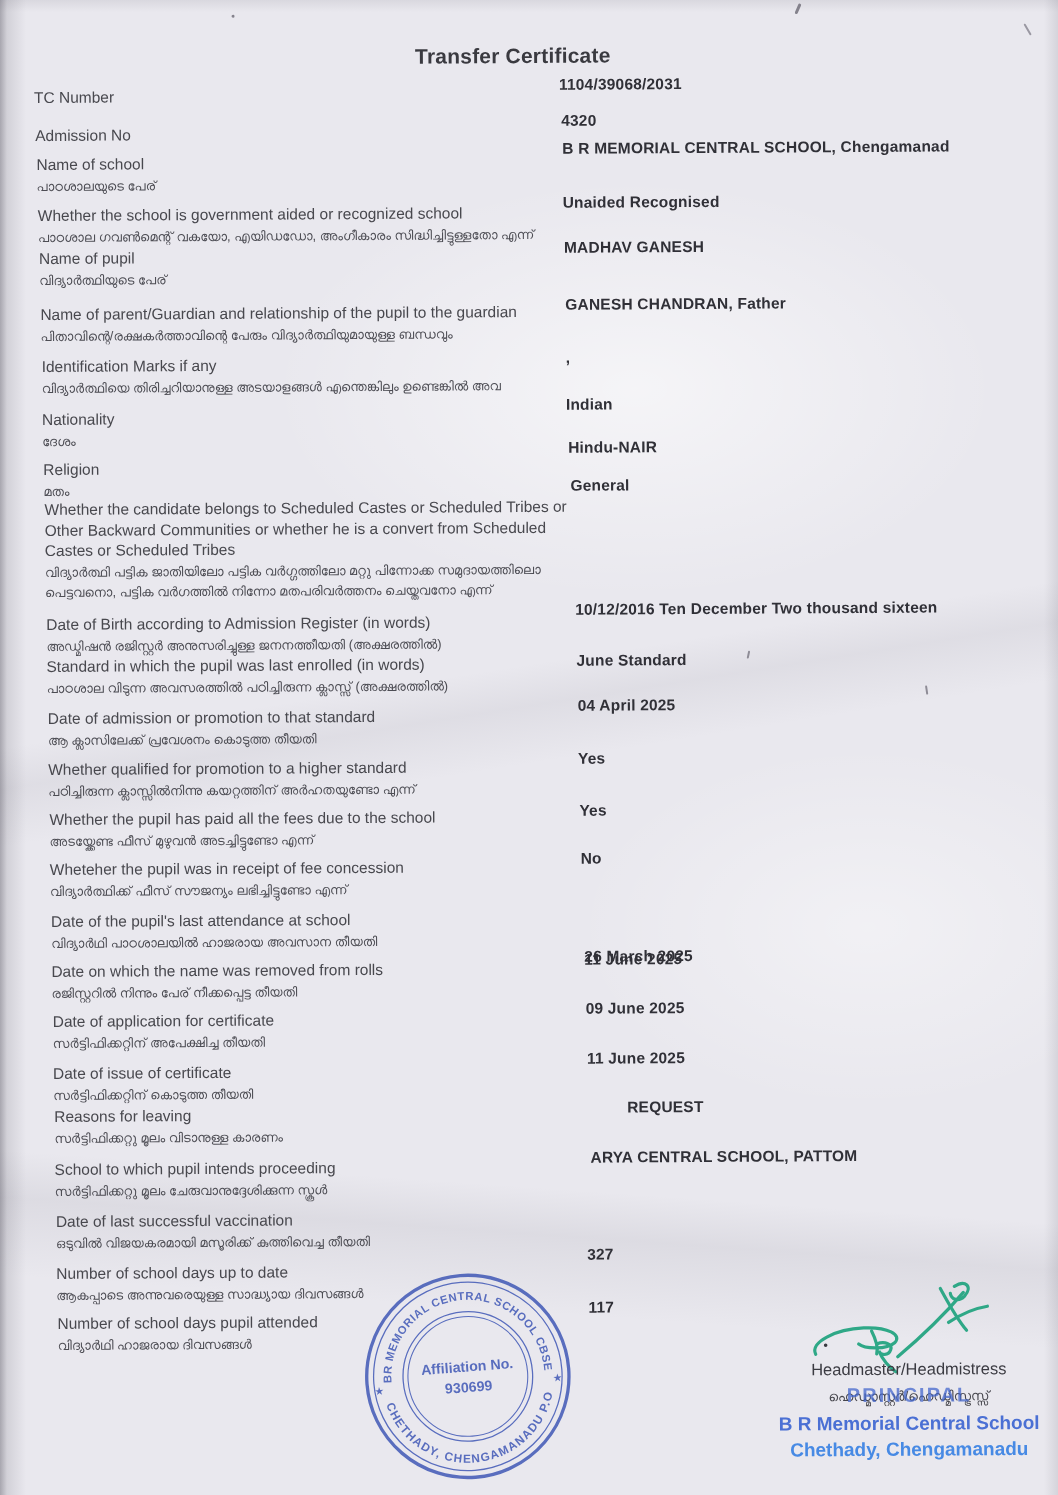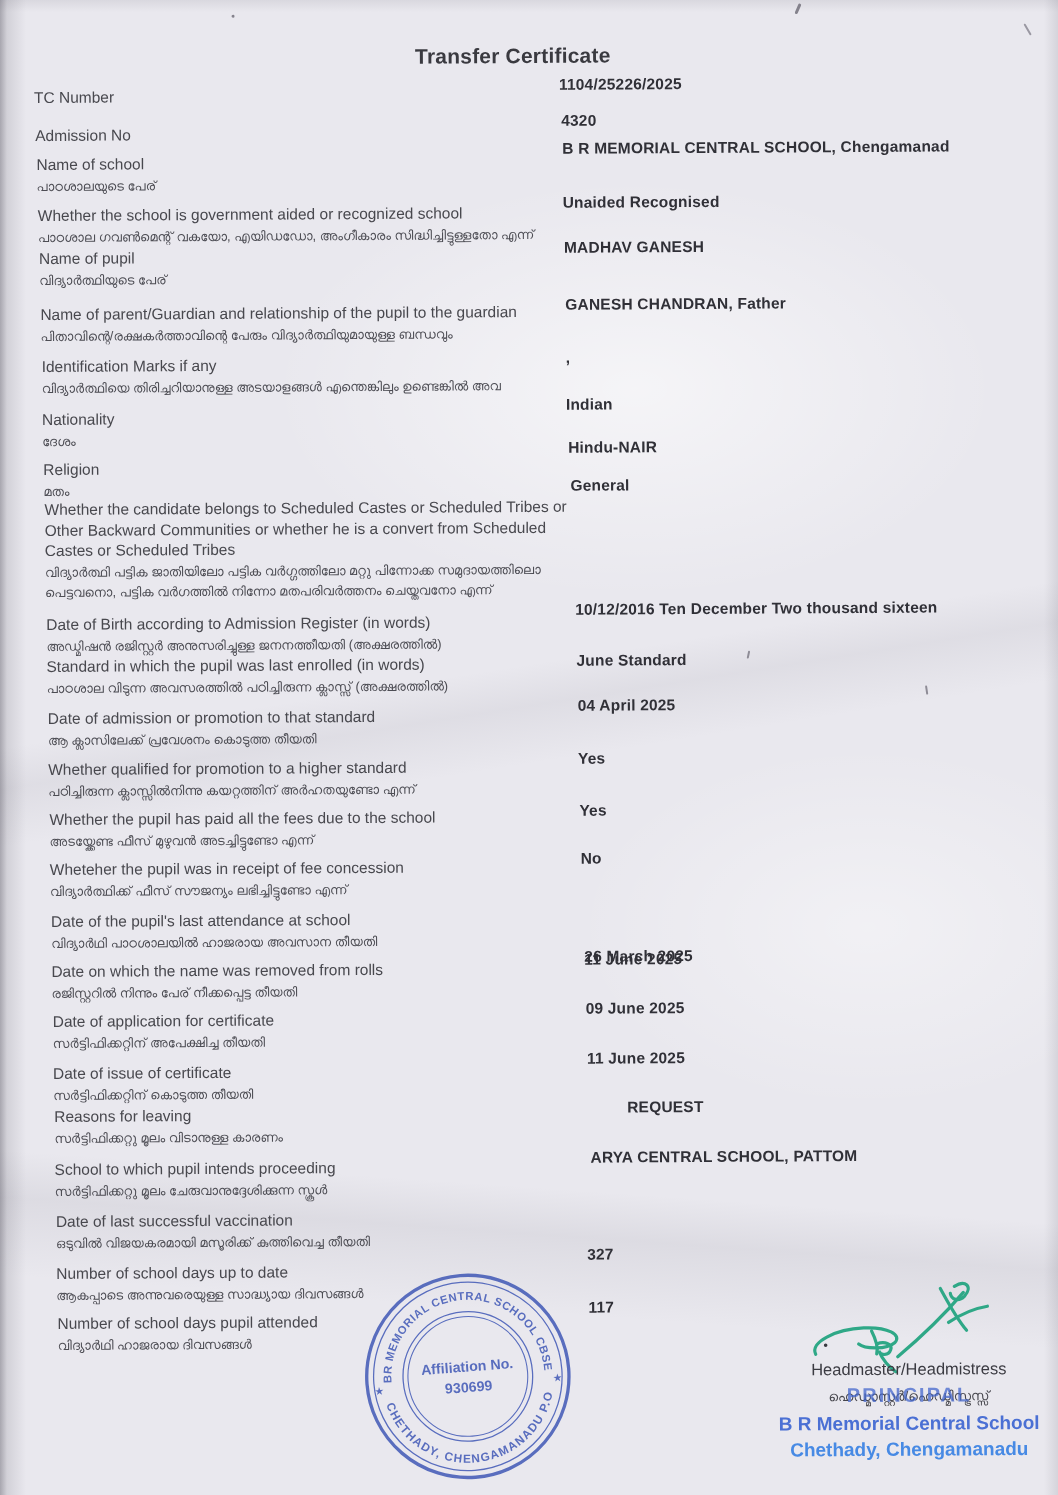--- a/index.html
+++ b/index.html
@@ -66,21 +66,21 @@
 
 <div class="page">
   <div class="content">
 
     <div class="title">Transfer Certificate</div>
 
     <div id="fields">
         <div class="field-label-block" style="top: 85px; left: 38px;">
           <div class="lbl-en">TC Number</div>
         </div>
-        <div class="field-value" style="top: 76px; left: 563px;">1104/25226/2025</div>
+        <div class="field-value" style="top: 76px; left: 563px;">1104/39068/2031</div>
         <div class="field-label-block" style="top: 123px; left: 39px;">
           <div class="lbl-en">Admission No</div>
         </div>
         <div class="field-value" style="top: 112px; left: 565px;">4320</div>
         <div class="field-label-block" style="top: 152px; left: 40px;">
           <div class="lbl-en">Name of school</div>
           <div class="lbl-ml">പാഠശാലയുടെ പേര്</div>
         </div>
         <div class="field-value" style="top: 140px; left: 566px;">B R MEMORIAL CENTRAL SCHOOL, Chengamanad</div>
         <div class="field-label-block" style="top: 203px; left: 41px;">

